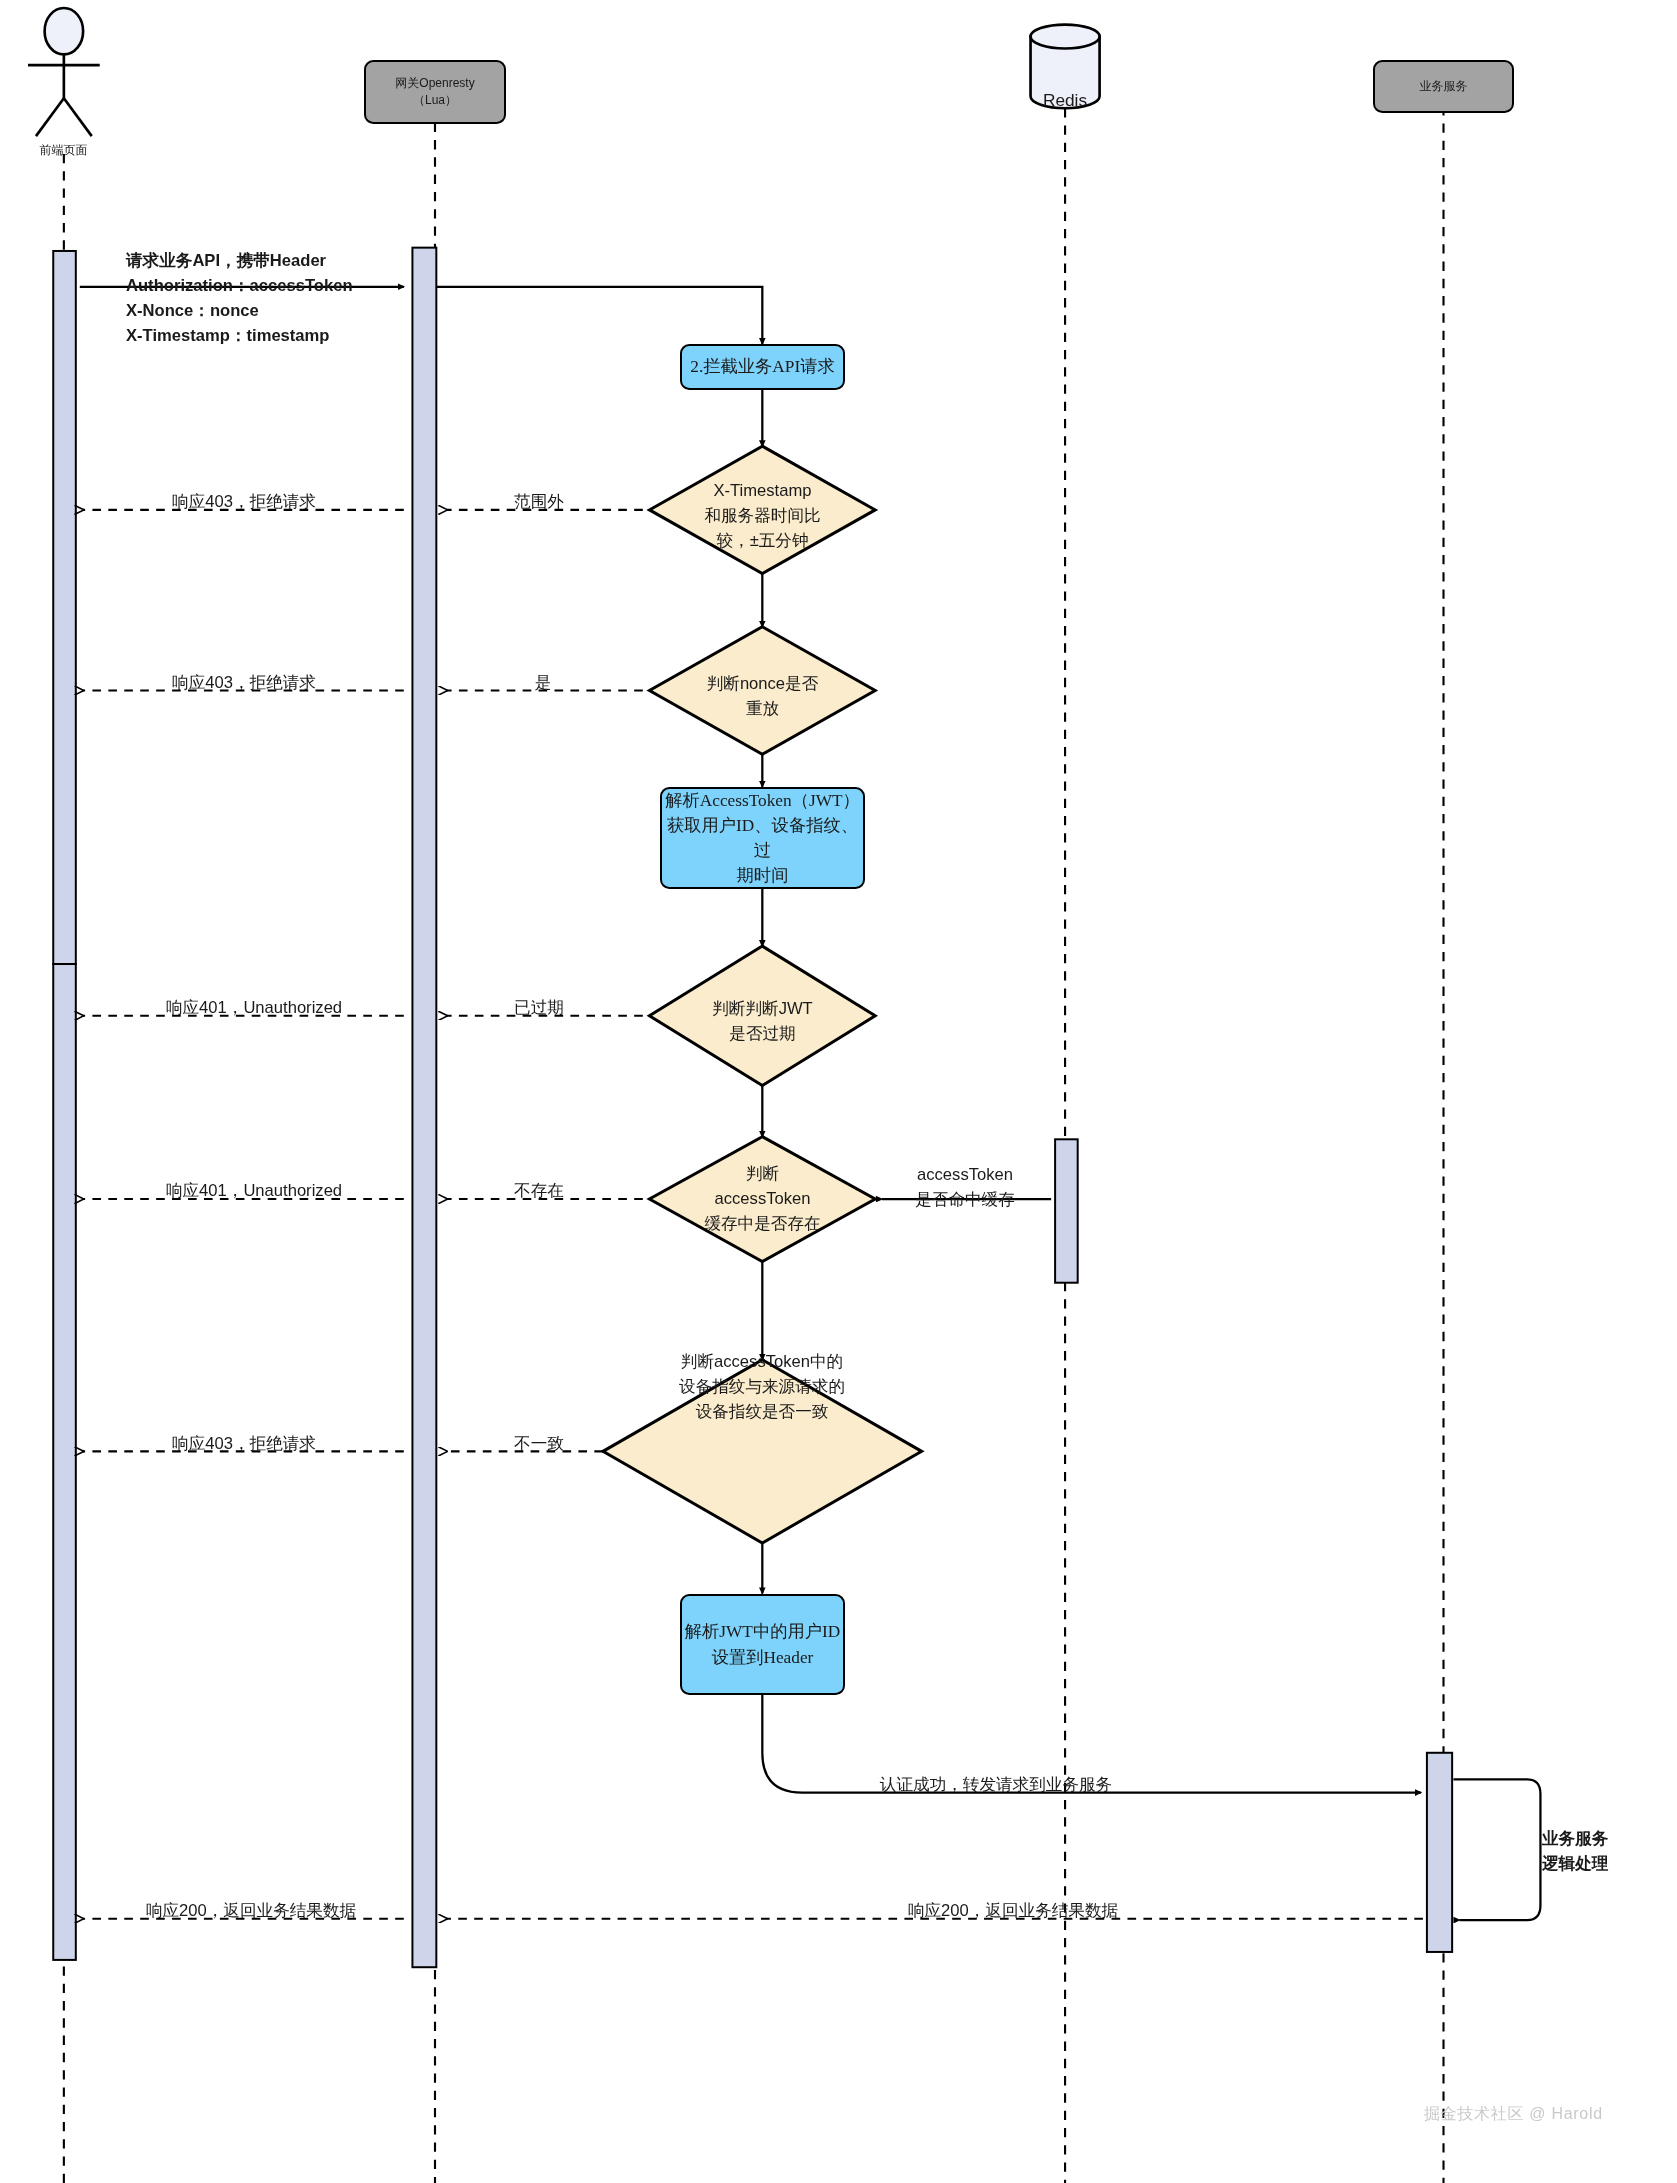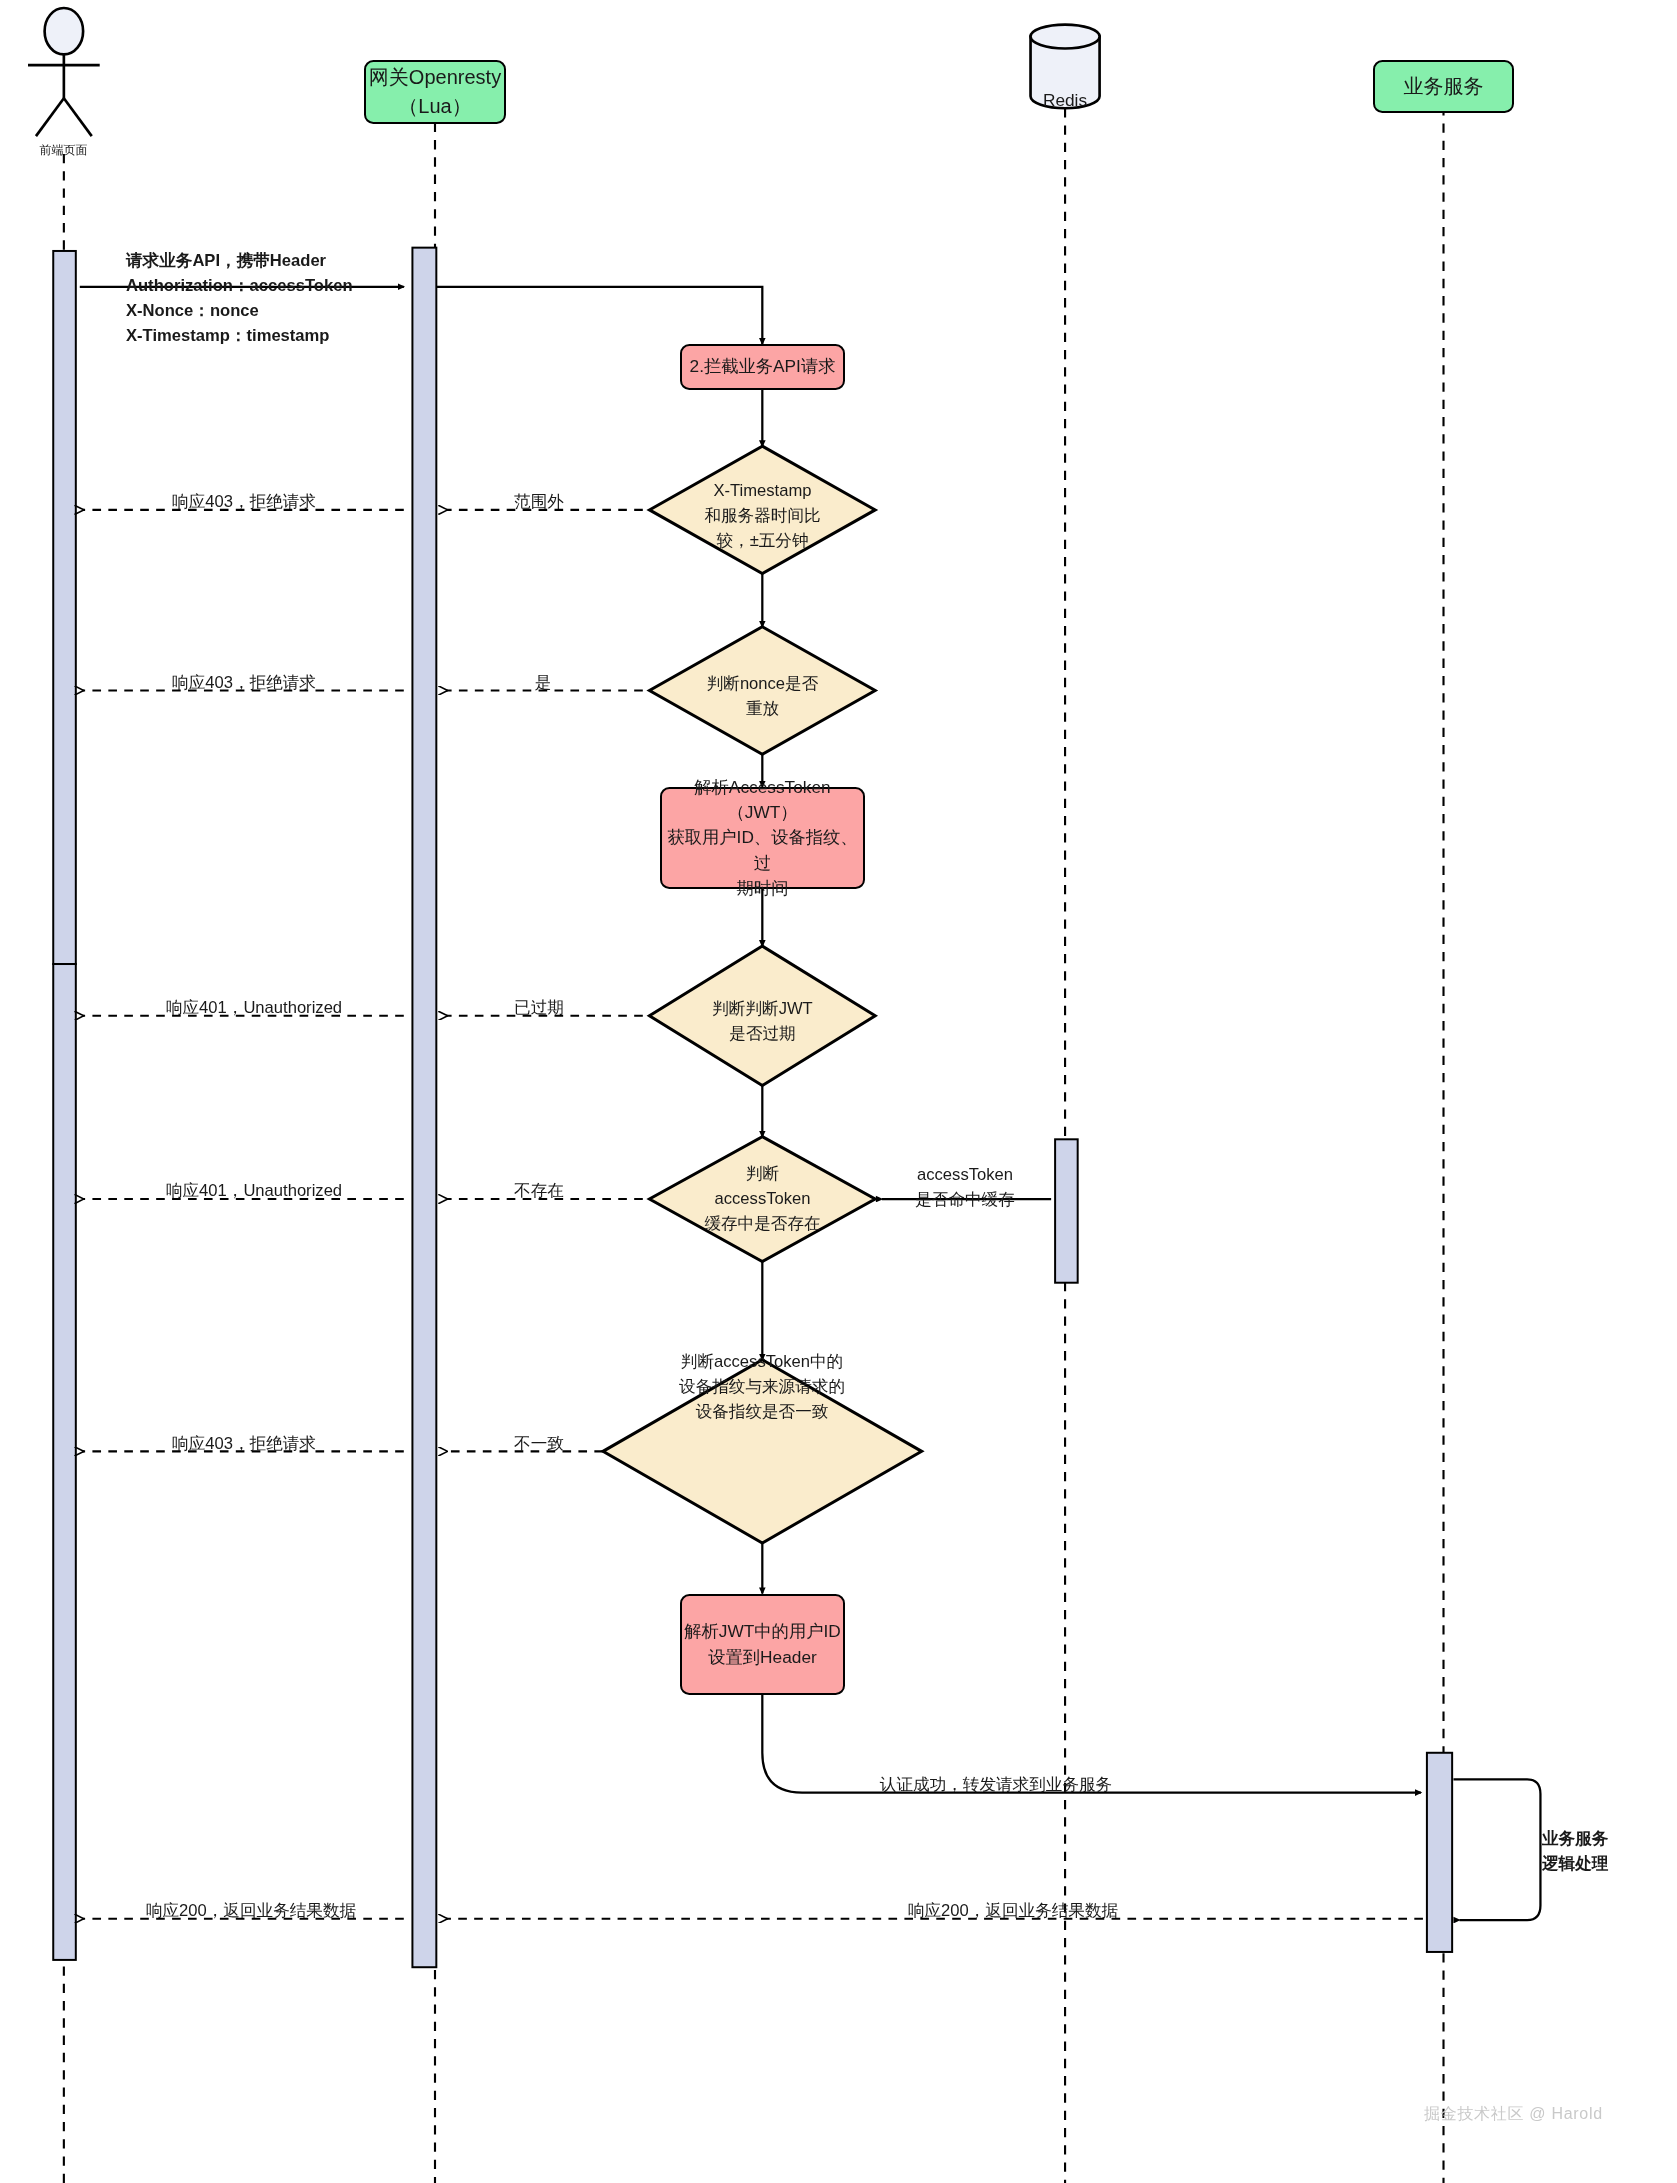--- a/index.html
+++ b/index.html
@@ -3,27 +3,27 @@
 <meta charset="utf-8">
 <style>
   html,body{margin:0;padding:0;background:#ffffff;}
   body{font-family:"Liberation Sans","DejaVu Sans",sans-serif;}
   #canvas{position:relative;width:1678px;height:2183px;background:#ffffff;overflow:hidden;}
   #svg-layer{position:absolute;left:0;top:0;width:1678px;height:2183px;}
 
   .node{position:absolute;box-sizing:border-box;display:flex;align-items:center;
         justify-content:center;text-align:center;color:#1a1a1a;line-height:1.45;}
 
-  .lifeline-box{background:#86efac;border:2px solid #000;border-radius:9.3px;
-                font-size:20px;white-space:pre-line;}
+  .lifeline-box{background:#a3a3a3;border:2px solid #000;border-radius:9.3px;
+                font-size:12px;white-space:pre-line;}
   .actor-label{font-size:12px;color:#1a1a1a;}
   .db-label{position:absolute;font-size:17.3px;color:#1a1a1a;text-align:center;}
 
-  .proc-box{background:#fca5a5;border:2px solid #000;border-radius:9.3px;
-            font-size:17.3px;white-space:pre-line;}
+  .proc-box{background:#7dd3fc;border:2px solid #000;border-radius:9.3px;
+            font-size:17.3px;white-space:pre-line;font-family:Liberation Serif, serif;}
 
   .decision-label{position:absolute;font-size:16.6px;color:#1a1a1a;text-align:center;
                   white-space:pre-line;line-height:1.5;pointer-events:none;}
 
   .msg-label{position:absolute;font-size:16.6px;color:#1a1a1a;white-space:pre-line;
              line-height:1.5;}
   .msg-label.center{text-align:center;transform:translateX(-50%);}
   .msg-label.left{text-align:left;font-weight:bold;}
 
   .watermark{position:absolute;font-size:16px;color:#c9c9c9;letter-spacing:0.7px;}

